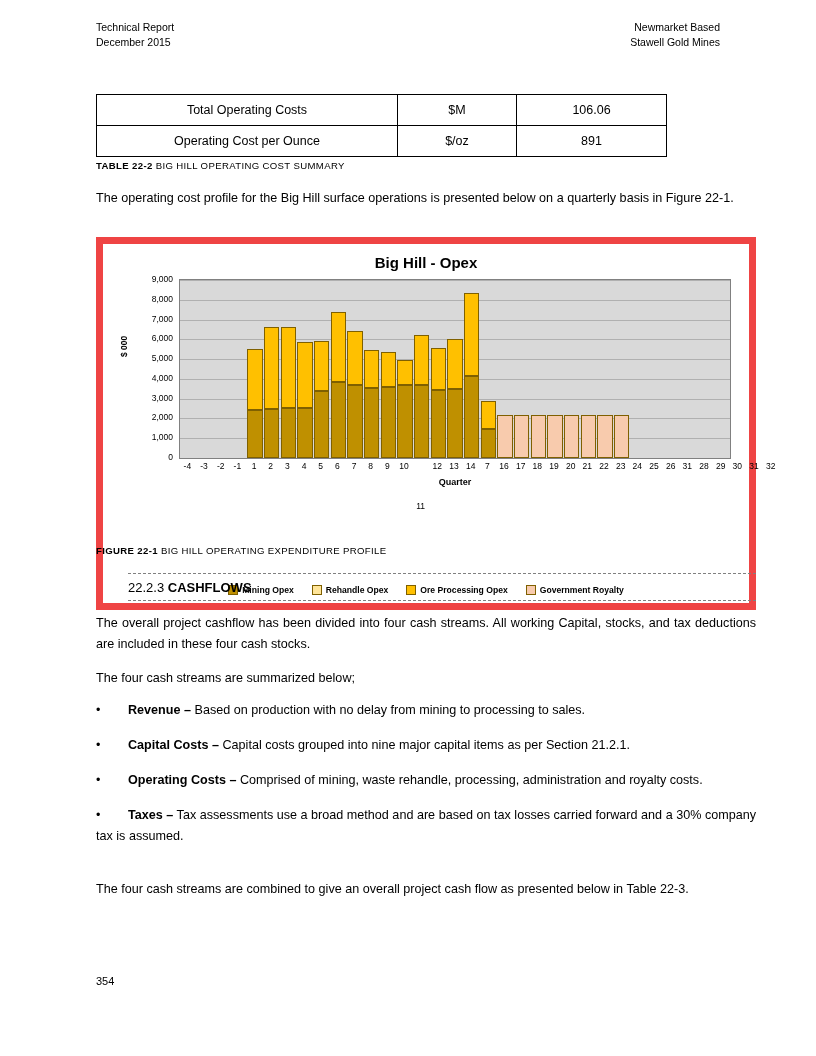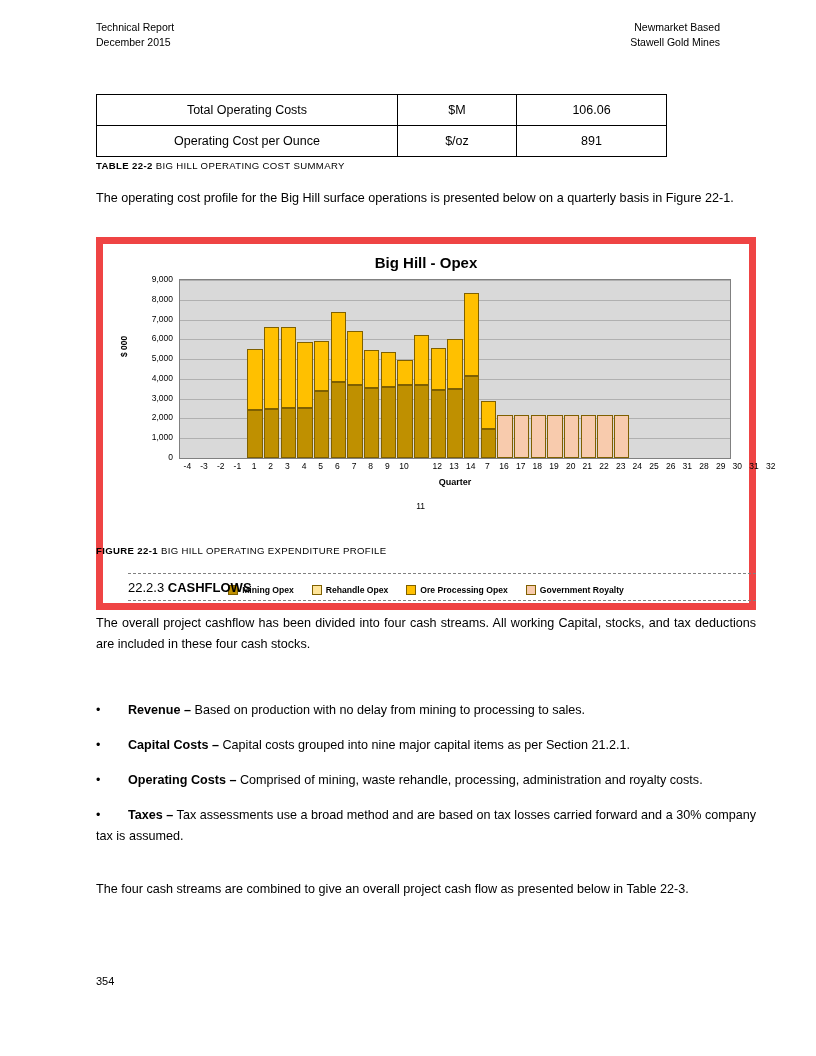--- a/index.html
+++ b/index.html
@@ -481,20 +481,21 @@
   <div class="heading-block">
     <div class="dash-rule"></div>
     <div class="heading-text">
       <span class="num">22.2.3</span>
       <span class="ttl">CASHFLOWS</span>
     </div>
     <div class="dash-rule"></div>
   </div>
 
   <p class="body" id="para-cashflow">The overall project cashflow has been divided into four cash streams.  All working Capital, stocks, and tax deductions are included in these four cash stocks.</p>
+  <p class="body" id="para-summary">The four cash streams are summarized below;</p>
 
   <div class="bullets">
     <div class="bullet">
       <span class="dot">•</span>
       <span class="txt"><span class="bold">Revenue –</span><span> Based on production with no delay from mining to processing to sales.</span></span>
     </div>
     <div class="bullet">
       <span class="dot">•</span>
       <span class="txt"><span class="bold">Capital Costs –</span><span> Capital costs grouped into nine major capital items as per Section 21.2.1.</span></span>
     </div>

